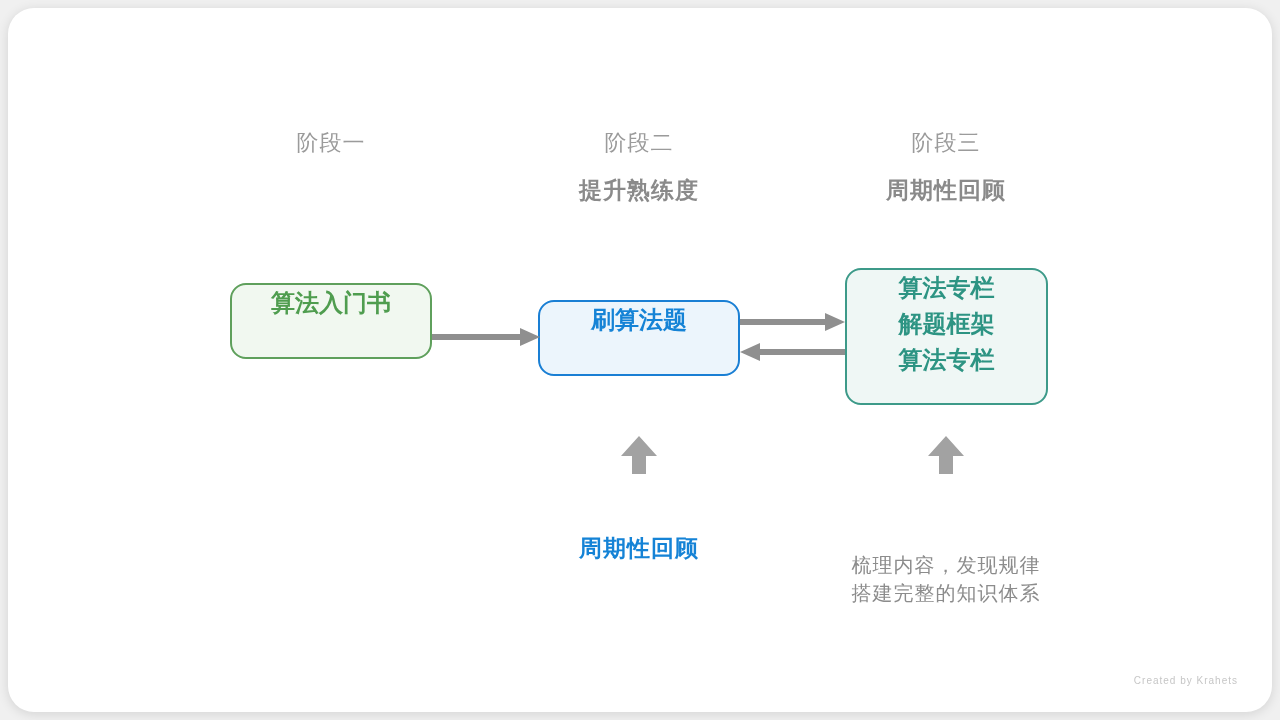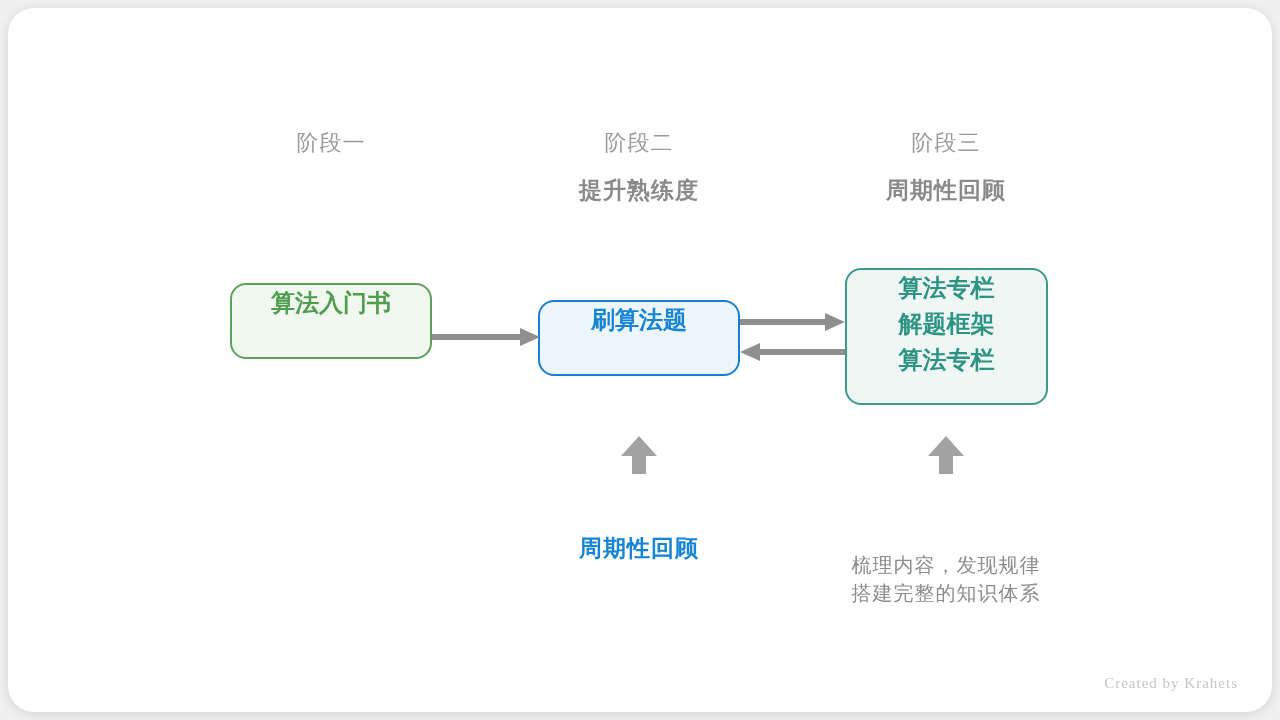--- a/index.html
+++ b/index.html
@@ -58,22 +58,22 @@
   .annotation-title { font-size:23px; font-weight:bold; line-height:30px; letter-spacing:1px; }
   .annotation-title.blue { color:var(--blue-text,#1583d6); }
   .annotation-title.teal { color:var(--teal-text,#2d9483); }
   .annotation-desc {
     margin-top:18px; font-size:20px; line-height:28px;
     color:var(--desc-text,#8c8c8c); letter-spacing:1px;
   }
 
   .credit {
     position:absolute; right:42px; top:675px;
-    font-family:Liberation Serif, serif;
-    font-size:15px; color:var(--credit,#c6c6c6); letter-spacing:1px;
+    font-family:Liberation Sans, sans-serif;
+    font-size:10px; color:var(--credit,#c6c6c6); letter-spacing:1px;
   }
 </style>
 </head>
 <body>
 
 <div class="card"></div>
 
 <div class="stage-header" style="left:331px">
   <div class="stage-label">阶段一</div>
 </div>

